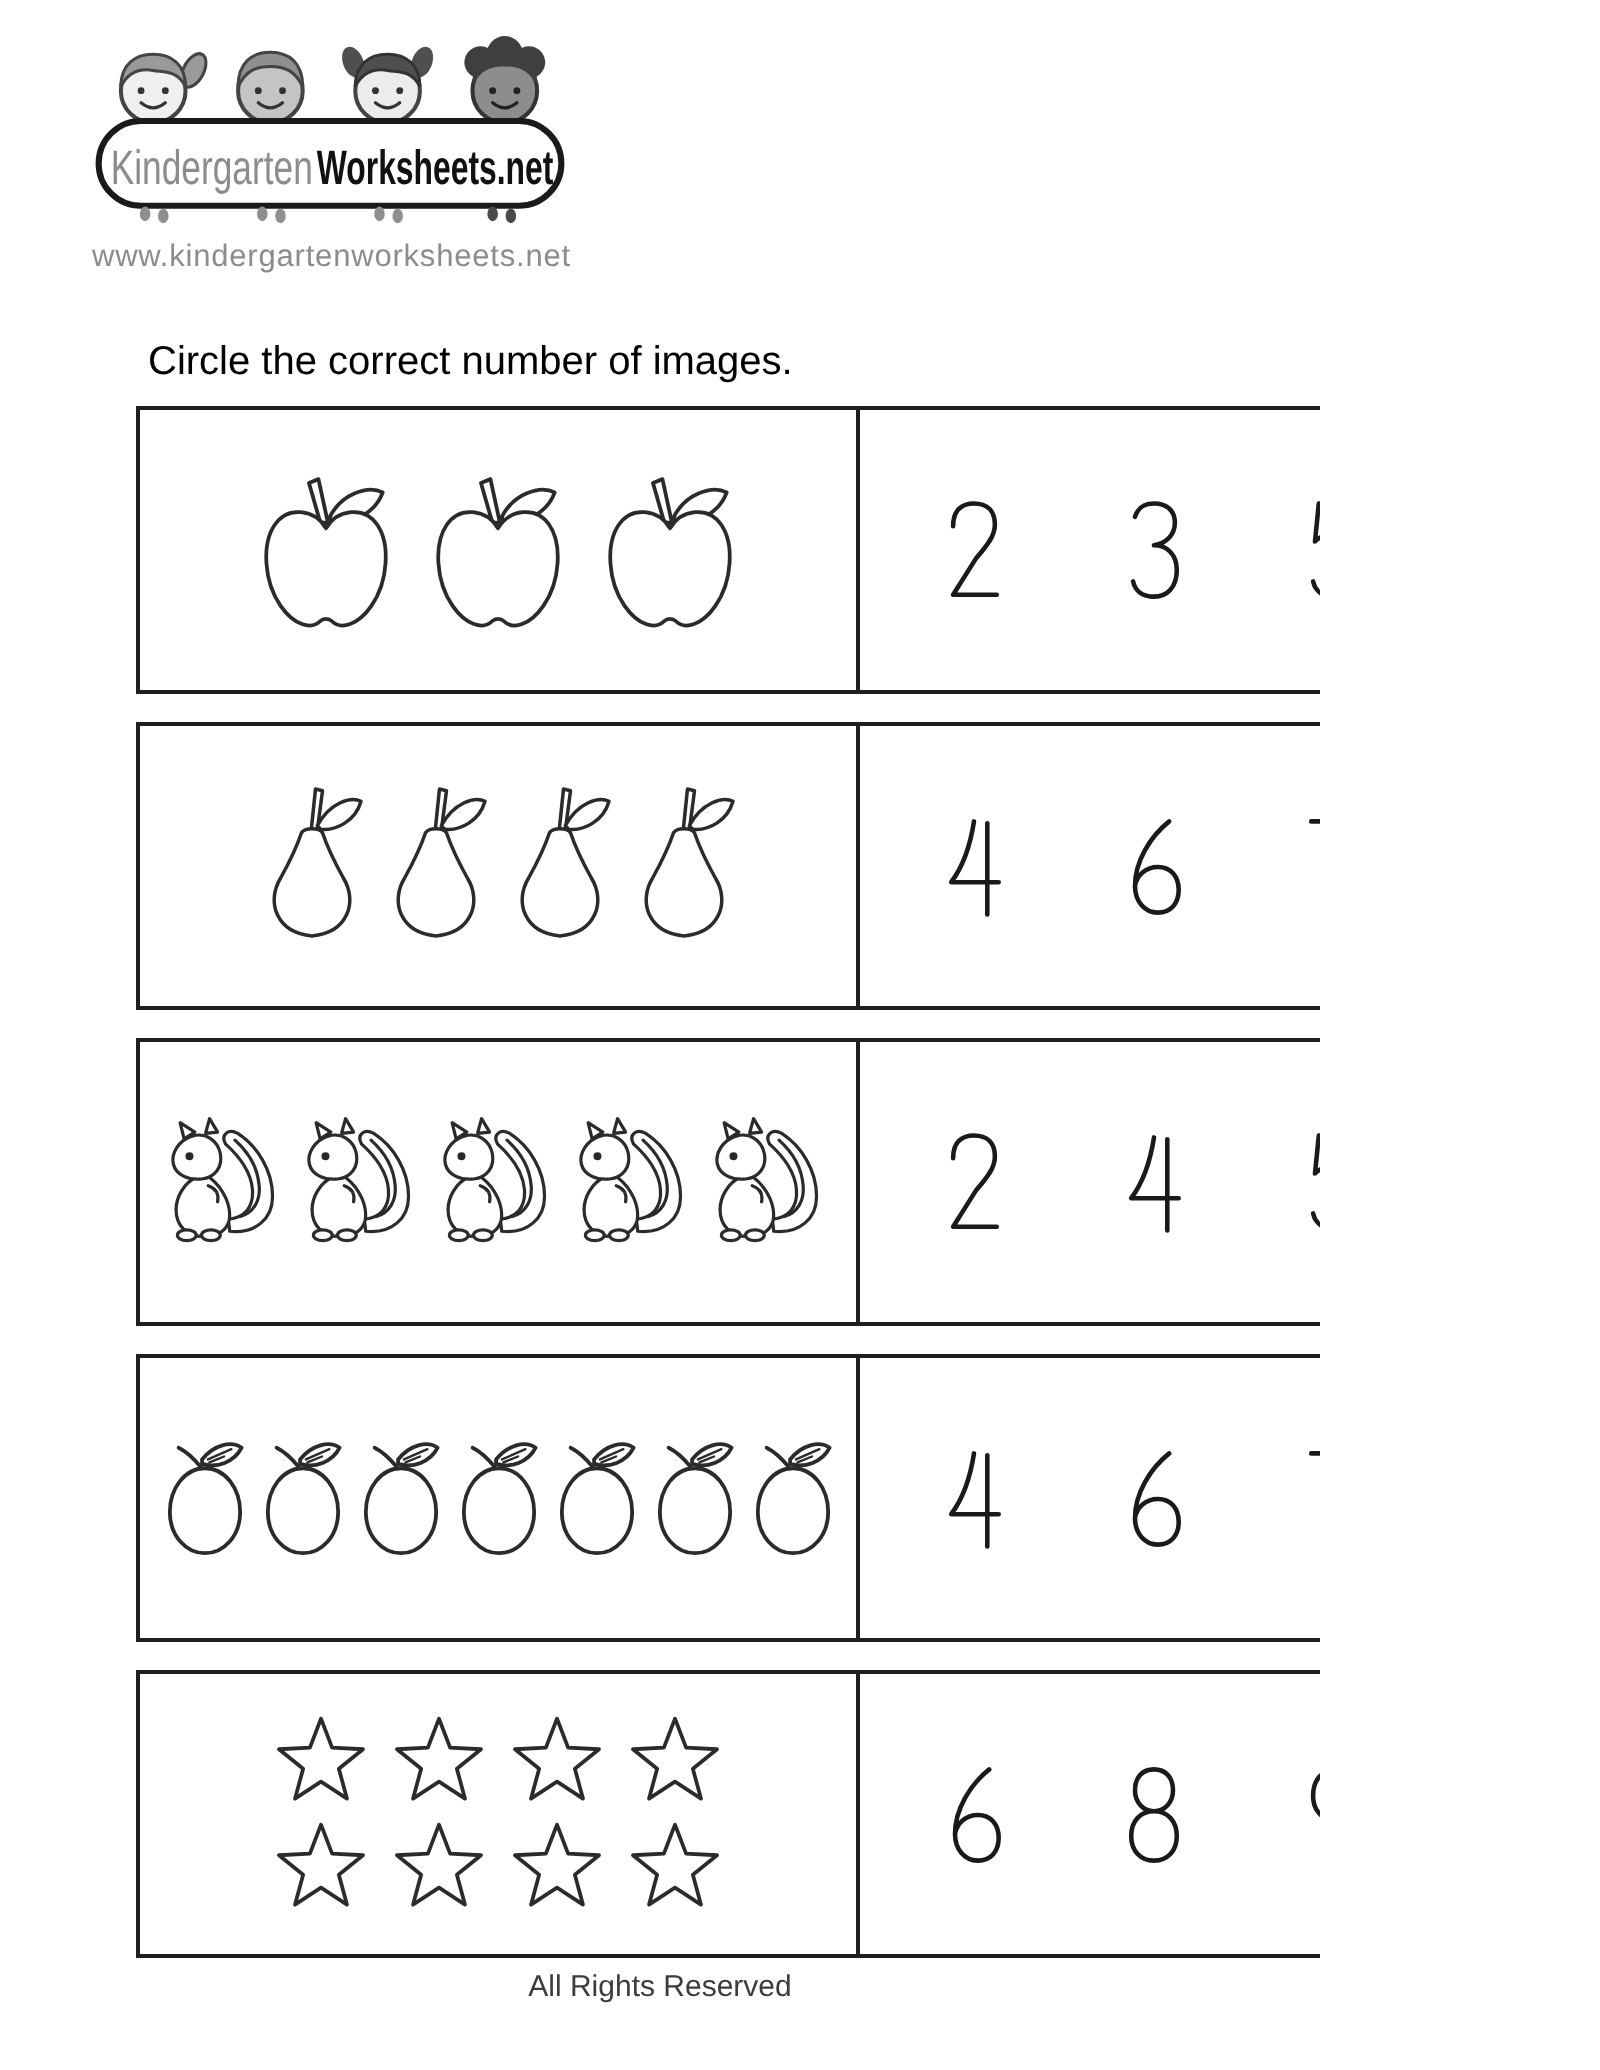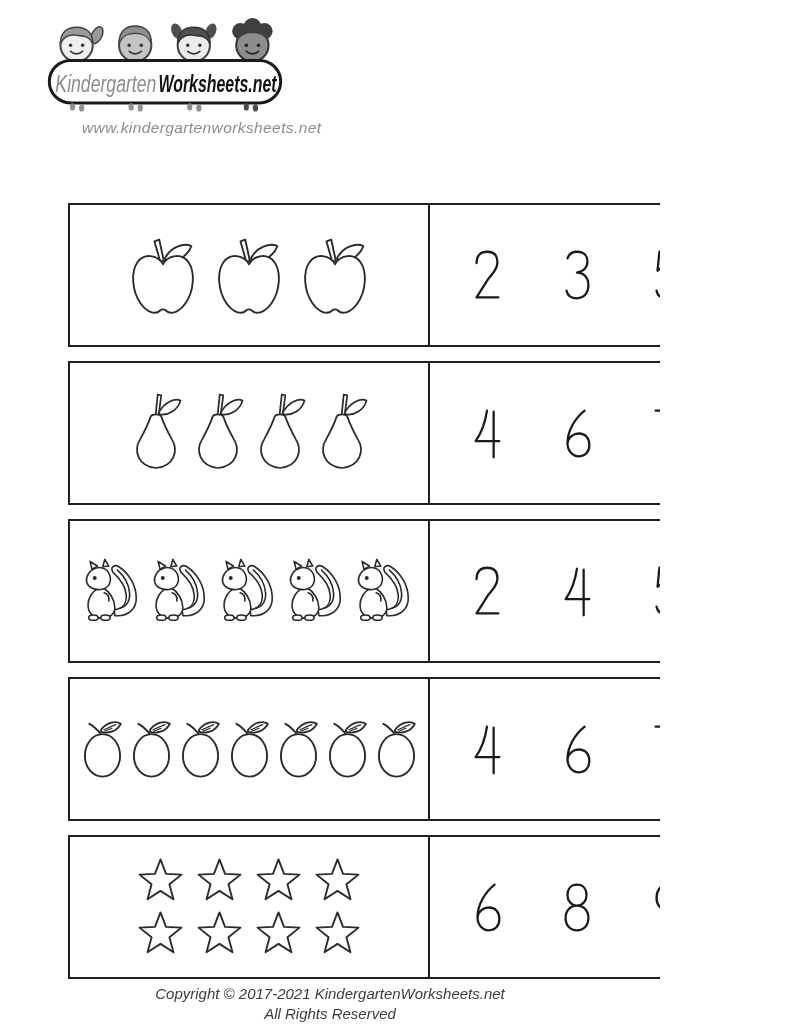--- a/index.html
+++ b/index.html
@@ -1,21 +1,21 @@
 <!DOCTYPE html>
 <html><head>
 <meta charset="utf-8">
 <style>
   html,body{margin:0;padding:0;background:#fff;}
   .page{position:relative;width:660px;height:1035px;background:#fff;overflow:hidden;
-        font-family:"Liberation Sans",sans-serif;color:#1a1a1a;font-style:italic;}
+        font-family:"Liberation Sans",sans-serif;color:#1a1a1a;}
 
   
   .logo{position:absolute;left:46px;top:14px;width:240px;}
-  .logo-url{margin-top:3px;font-size:15.5px;letter-spacing:.4px;color:#8c8c8c;margin-left:36px;}
+  .logo-url{margin-top:3px;font-size:15.5px;letter-spacing:.4px;color:#8c8c8c;}
   .page-title{position:absolute;left:300px;top:44px;width:480px;margin:0;text-align:center;
               font-size:30px;font-weight:400;letter-spacing:-.5px;color:#111;}
   .name-row{position:absolute;left:443px;top:124px;font-size:30px;color:#111;display:flex;align-items:flex-end;}
   .name-line{display:inline-block;width:228px;height:34px;border-bottom:2.5px solid #111;}
 
   .instruction{position:absolute;left:74px;top:170px;font-size:20px;color:#000;}
 
   
   .rows{position:absolute;left:68px;top:203px;width:664px;}
   .wrow{display:flex;height:144px;border:2px solid #1f1f1f;margin-bottom:14px;box-sizing:border-box;}
@@ -128,20 +128,21 @@
           <ellipse cx="151" cy="93" rx="2.6" ry="3.6"></ellipse>
         <ellipse cx="198" cy="92" rx="2.6" ry="3.6" fill="#4a4a4a"></ellipse>
           <ellipse cx="207" cy="93" rx="2.6" ry="3.6" fill="#4a4a4a"></ellipse>
       </g>
     </svg>
     <div class="logo-url">www.kindergartenworksheets.net</div>
   </div>
 
 
 
+  <div class="instruction">Circle the correct number of images.</div>
 
   <div class="rows">
     <section class="wrow">
       <div class="cell images">
           <div class="icon-strip" style="column-gap: 10px;">
             <svg viewBox="0 0 80 92" width="76" height="87">
               <use href="#sym-apple"></use>
             </svg>
             <svg viewBox="0 0 80 92" width="76" height="87">
               <use href="#sym-apple"></use>
@@ -332,17 +333,16 @@
           <span class="digit">
             <svg viewBox="0 0 40 60" width="38" height="57">
               <path d="M30 20 C30 27 25 32 19 32 C13 32 9 27 9 20 C9 12 13 7 19 7 C26 7 30 12 30 20 C30 34 28 45 22 55" fill="none" stroke="#1a1a1a" stroke-width="2.4" stroke-linecap="round" stroke-linejoin="round"></path>
             </svg>
           </span>
         </div>
     </section>
   </div>
 
   <div class="footer">
-    <div>Copyright © 2017-2021 KindergartenWorksheets.net</div>
     <div>All Rights Reserved</div>
   </div>
 
 </div>
 
 </body></html>

